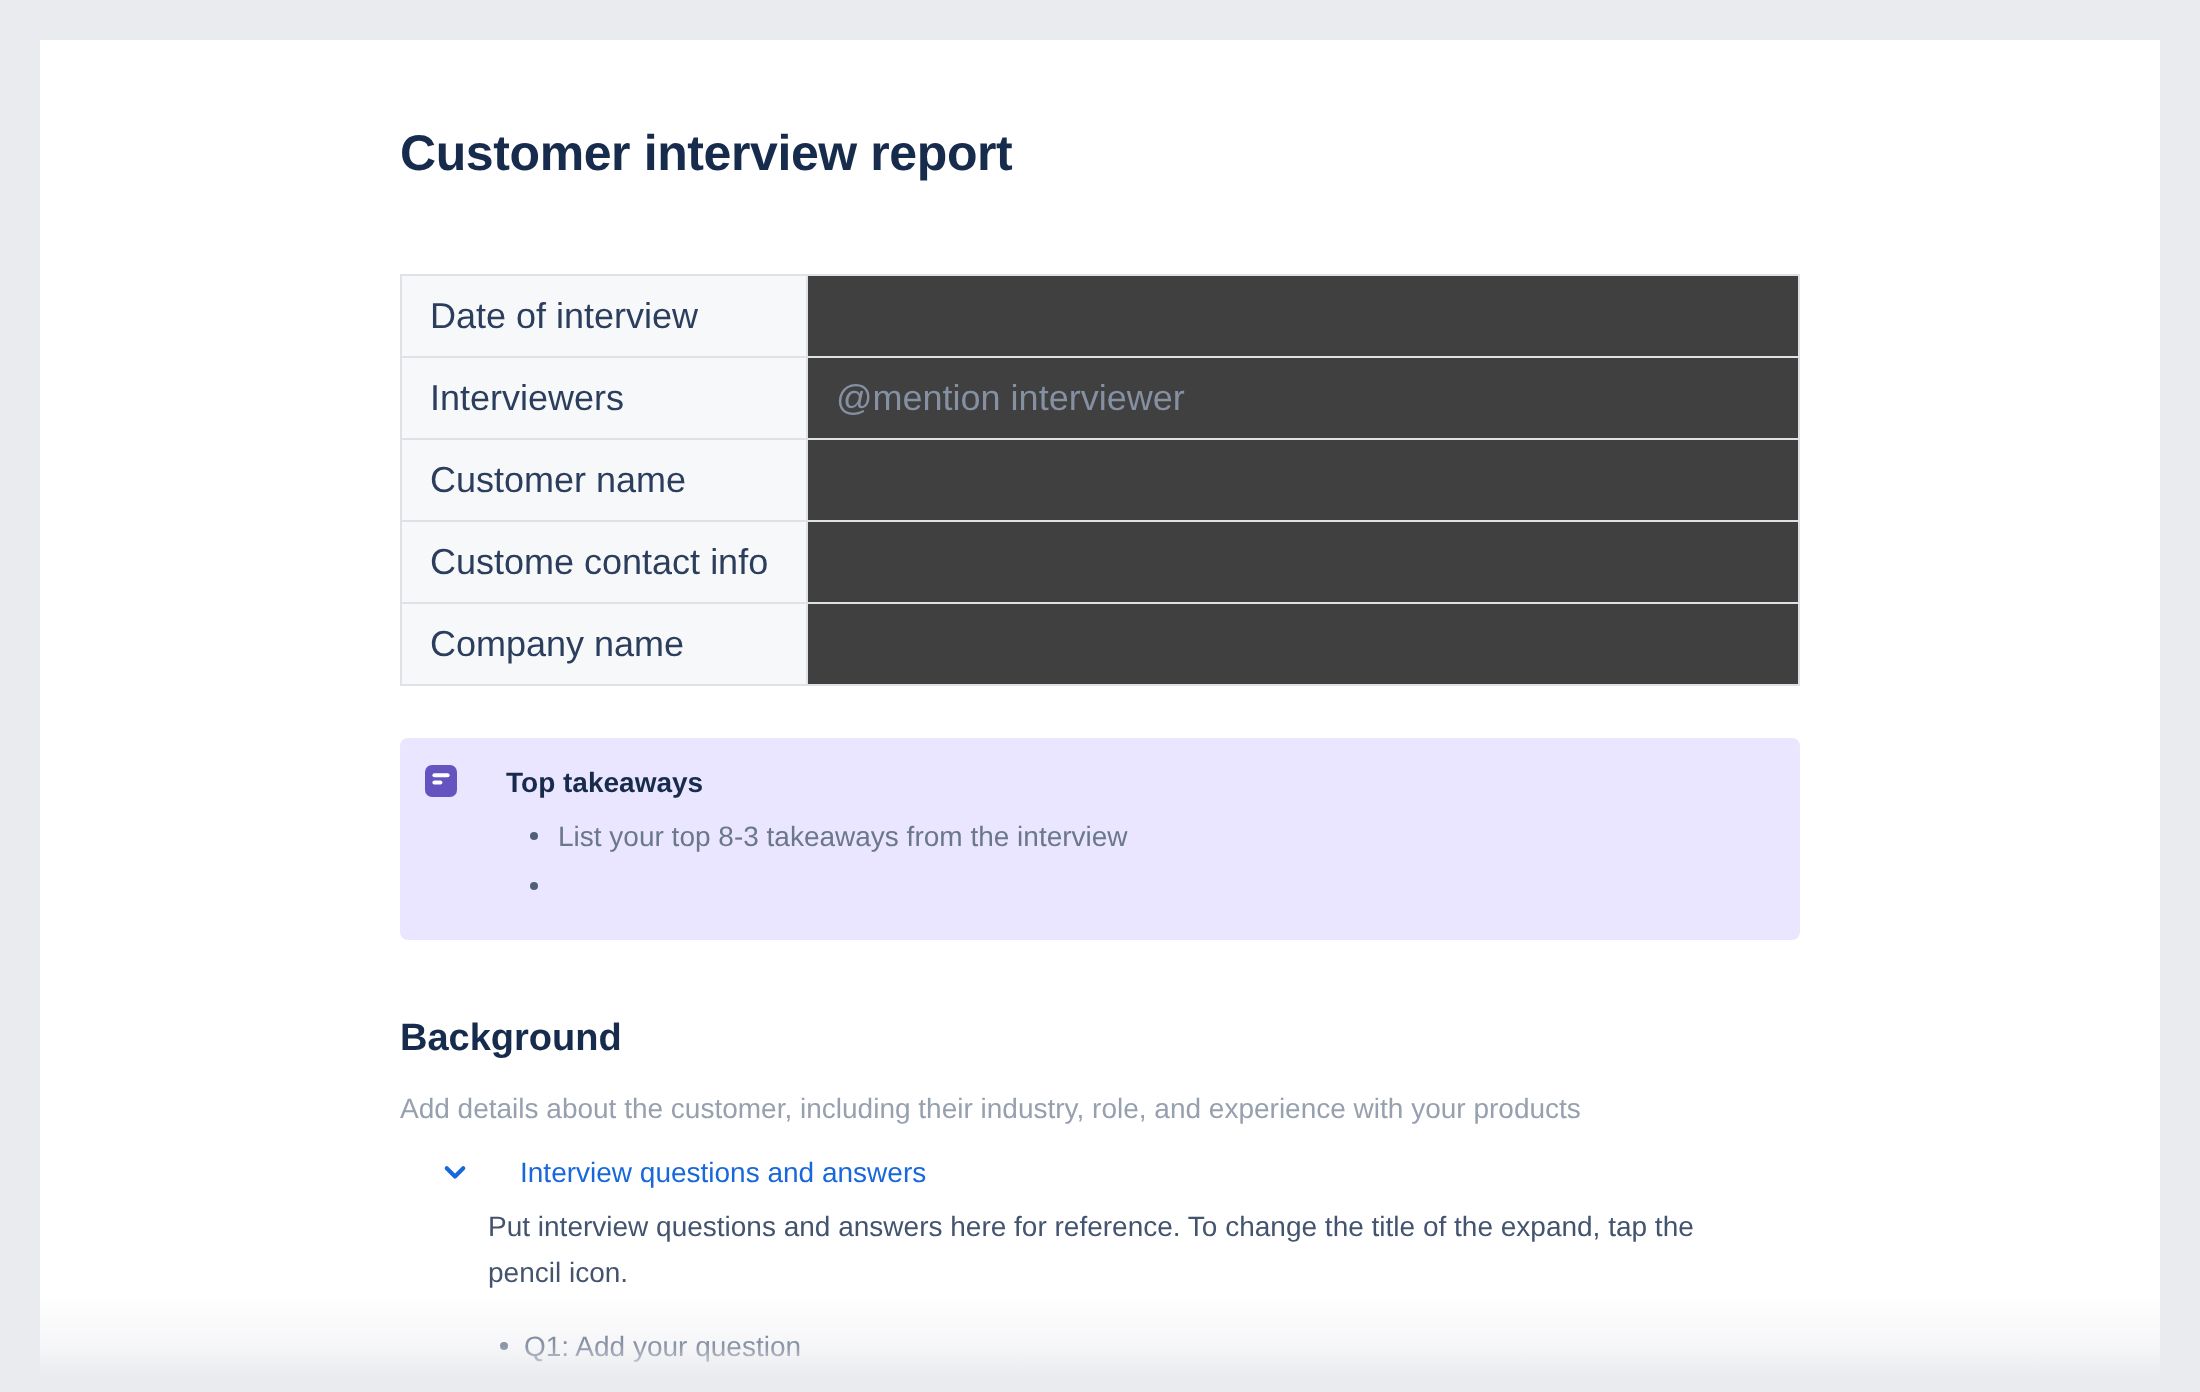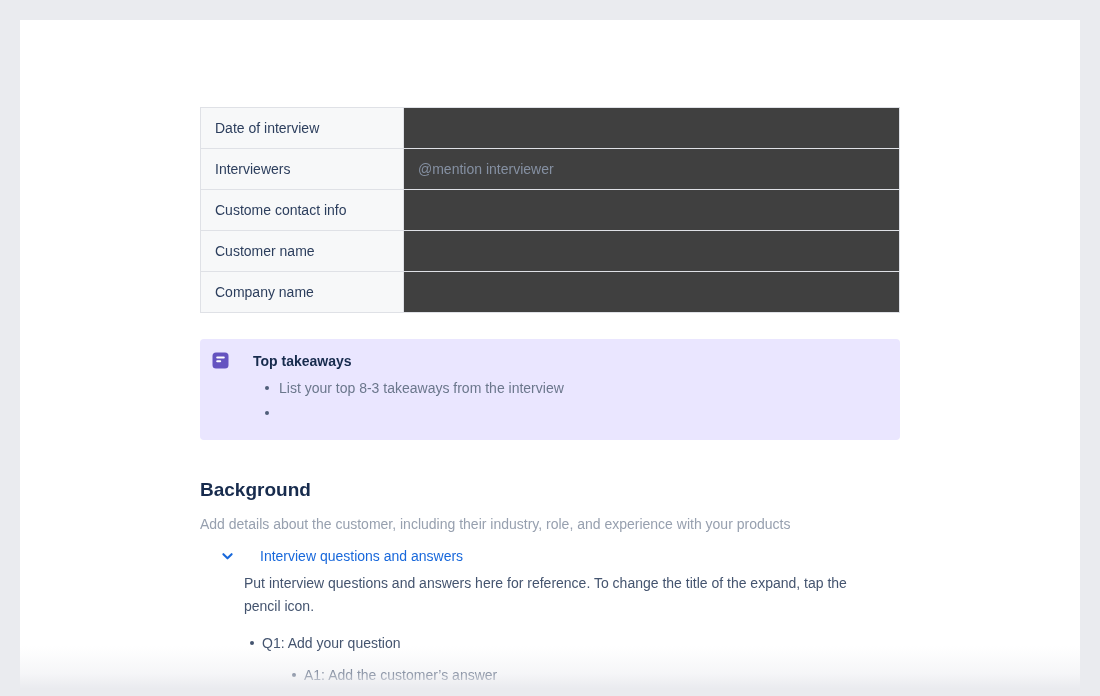--- a/index.html
+++ b/index.html
@@ -39,21 +39,21 @@
     margin-top: 45px;
     width: 700px;
     border-collapse: collapse;
     table-layout: fixed;
   }
   table.info-table th,
   table.info-table td {
     border: 1px solid #DFE1E6;
     height: 41px;
     padding: 0 14px;
-    font-size: 14px;
+    font-size: 18px;
     vertical-align: middle;
   }
   table.info-table th {
     background: #F7F8F9;
     width: 203px;
     text-align: left;
     font-weight: 400;
     color: #2C3E5D;
   }
   table.info-table td { background: #404040; }
@@ -164,37 +164,38 @@
     pointer-events: none;
   }
 </style>
 </head>
 <body>
 
 <div class="page">
   <div class="card">
     <div class="content">
 
+      <h1 class="doc-title">Customer interview report</h1>
 
       <table class="info-table">
         <tbody>
           <tr>
             <th>Date of interview</th>
             <td><span class="placeholder-text"></span></td>
           </tr>
           <tr>
             <th>Interviewers</th>
             <td><span class="placeholder-text">@mention interviewer</span></td>
           </tr>
           <tr>
+            <th>Customer name</th>
+            <td><span class="placeholder-text"></span></td>
+          </tr>
+          <tr>
             <th>Custome contact info</th>
-            <td><span class="placeholder-text"></span></td>
-          </tr>
-          <tr>
-            <th>Customer name</th>
             <td><span class="placeholder-text"></span></td>
           </tr>
           <tr>
             <th>Company name</th>
             <td><span class="placeholder-text"></span></td>
           </tr>
         </tbody>
       </table>
 
       <div class="panel">

